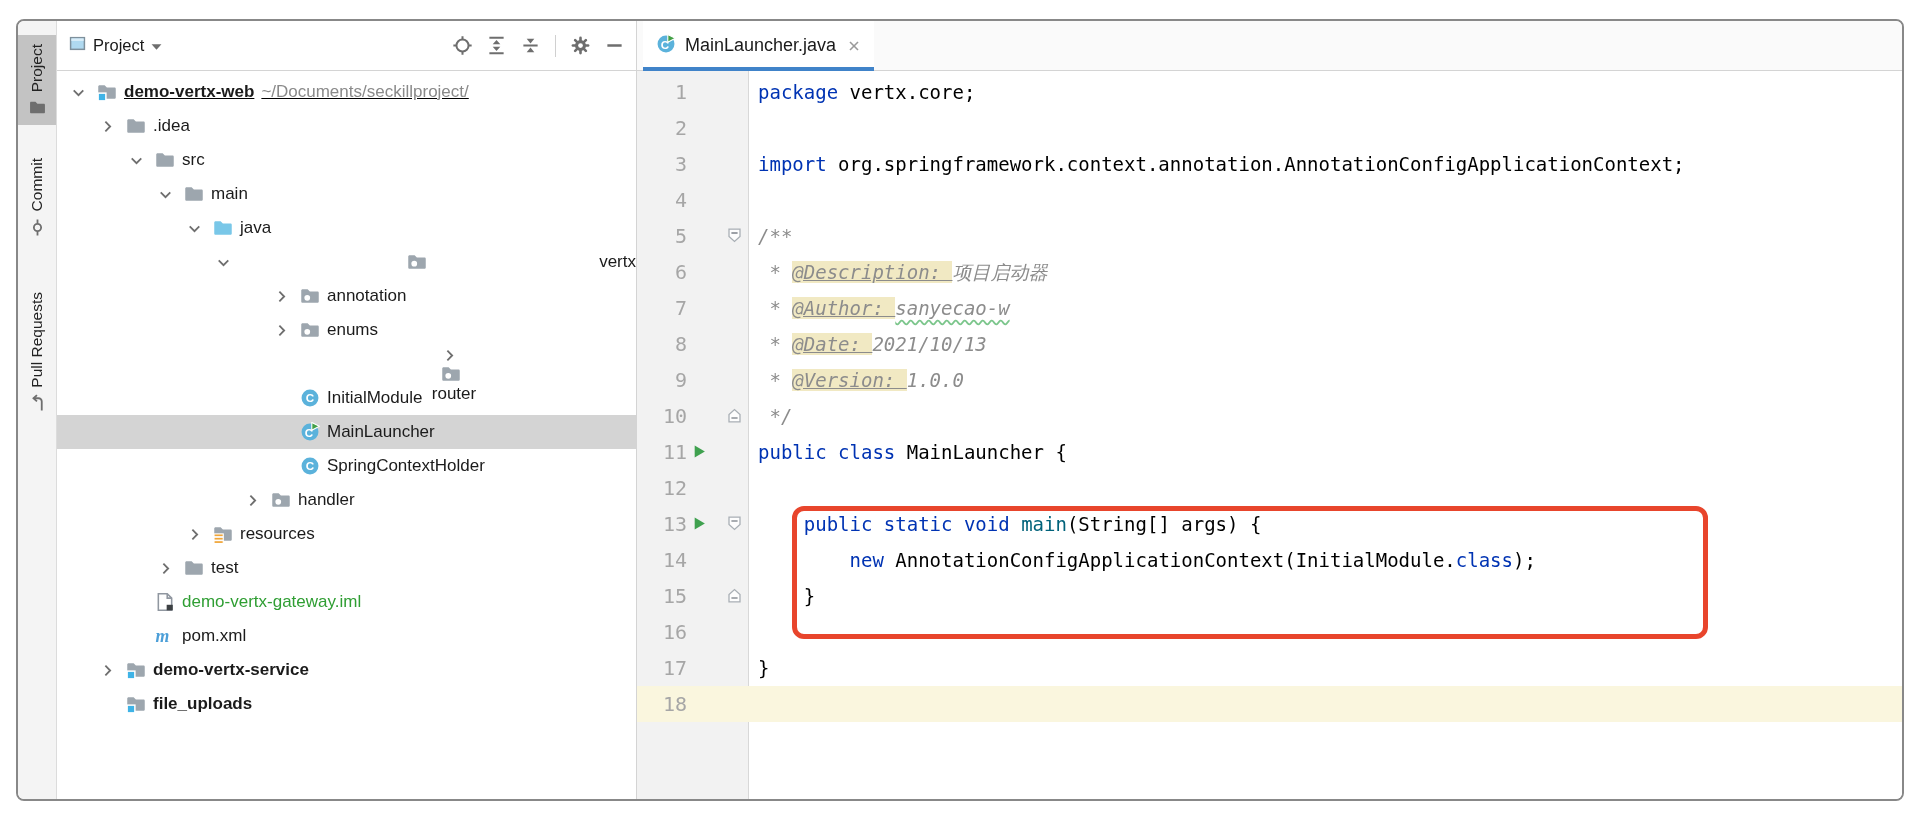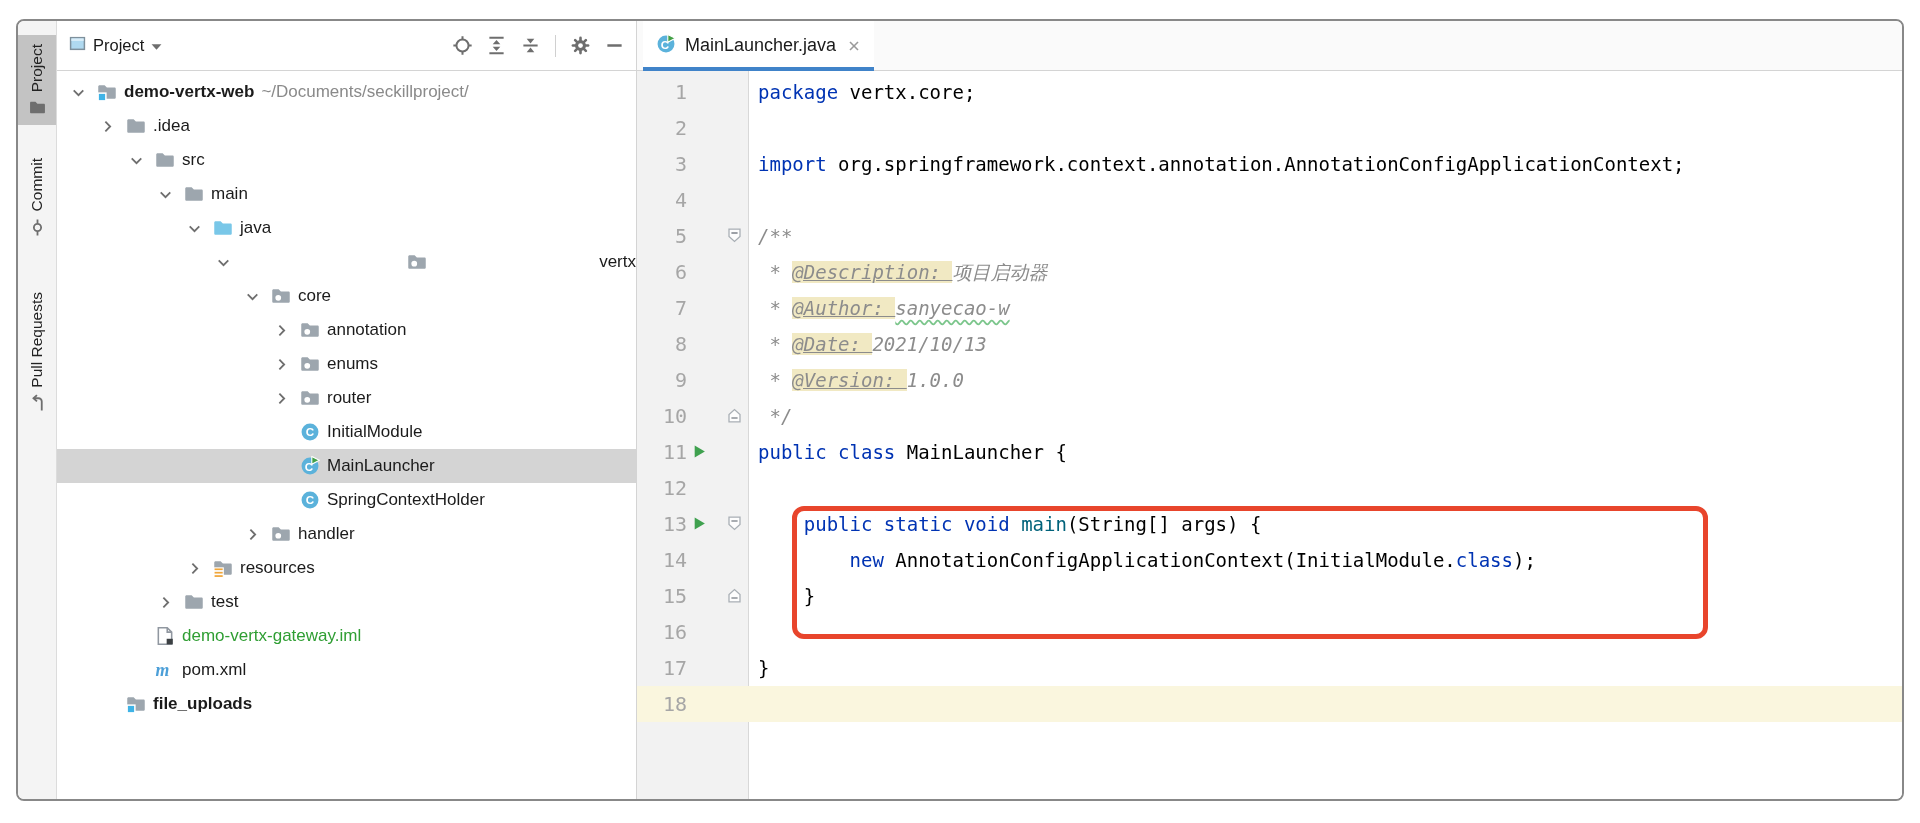--- a/index.html
+++ b/index.html
@@ -147,21 +147,21 @@
             </svg>
           </span>
         <span class="tb-btn">
             <svg width="19" height="19" viewBox="0 0 16 16">
               <line x1="2" y1="8" x2="14" y2="8" stroke="#6E6E6E" stroke-width="2"></line>
             </svg>
           </span>
       </div>
     </div>
     <div class="tree" id="tree">
-        <div class="trow" style="padding-left: 12px;">
+        <div class="trow" style="padding-left: 12px; text-decoration: underline;">
           <span class="tchev">
             <svg width="17" height="17" viewBox="0 0 16 16" fill="none" stroke="#6E6E6E" stroke-width="1.7">
               <path d="M3.5 6 L8 10.5 L12.5 6"></path>
             </svg>
           </span>
           <span class="ticon">
             <svg width="20" height="20" viewBox="0 0 16 16">
               <path d="M1 3.6 C1 3 1.45 2.5 2 2.5 H6.1 L7.9 4.4 H14 C14.55 4.4 15 4.85 15 5.4 V12.4 C15 13 14.55 13.4 14 13.4 H2 C1.45 13.4 1 13 1 12.4 Z" fill="#9DA6AE"></path>
               <rect x="0.9" y="8.9" width="6.2" height="6.2" fill="#3FB3E6" stroke="#FFFFFF" stroke-width="1.2"></rect>
             </svg>
@@ -228,63 +228,49 @@
             </svg>
           </span>
           <span class="ticon">
             <svg width="20" height="20" viewBox="0 0 16 16">
               <path d="M1 3.6 C1 3 1.45 2.5 2 2.5 H6.1 L7.9 4.4 H14 C14.55 4.4 15 4.85 15 5.4 V12.4 C15 13 14.55 13.4 14 13.4 H2 C1.45 13.4 1 13 1 12.4 Z" fill="#9DA6AE"></path>
               <circle cx="5.8" cy="9.4" r="2.3" fill="#FFFFFF"></circle>
             </svg>
           </span>
           <span class="tlabel">vertx</span>
         </div>
-        <div class="trow" style="padding-left: 186px;">
-          <span class="tchev">
-            <svg width="17" height="17" viewBox="0 0 16 16" fill="none" stroke="#6E6E6E" stroke-width="1.7">
-              <path d="M3.5 6 L8 10.5 L12.5 6"></path>
+        <div class="trow" style="padding-left: 215px;">
+          <span class="tchev">
+            <svg width="17" height="17" viewBox="0 0 16 16" fill="none" stroke="#6E6E6E" stroke-width="1.7">
+              <path d="M6 3.5 L10.5 8 L6 12.5"></path>
             </svg>
           </span>
           <span class="ticon">
             <svg width="20" height="20" viewBox="0 0 16 16">
               <path d="M1 3.6 C1 3 1.45 2.5 2 2.5 H6.1 L7.9 4.4 H14 C14.55 4.4 15 4.85 15 5.4 V12.4 C15 13 14.55 13.4 14 13.4 H2 C1.45 13.4 1 13 1 12.4 Z" fill="#9DA6AE"></path>
               <circle cx="5.8" cy="9.4" r="2.3" fill="#FFFFFF"></circle>
             </svg>
           </span>
-          <span class="tlabel">core</span>
+          <span class="tlabel">annotation</span>
         </div>
         <div class="trow" style="padding-left: 215px;">
           <span class="tchev">
             <svg width="17" height="17" viewBox="0 0 16 16" fill="none" stroke="#6E6E6E" stroke-width="1.7">
               <path d="M6 3.5 L10.5 8 L6 12.5"></path>
             </svg>
           </span>
           <span class="ticon">
             <svg width="20" height="20" viewBox="0 0 16 16">
               <path d="M1 3.6 C1 3 1.45 2.5 2 2.5 H6.1 L7.9 4.4 H14 C14.55 4.4 15 4.85 15 5.4 V12.4 C15 13 14.55 13.4 14 13.4 H2 C1.45 13.4 1 13 1 12.4 Z" fill="#9DA6AE"></path>
               <circle cx="5.8" cy="9.4" r="2.3" fill="#FFFFFF"></circle>
             </svg>
           </span>
-          <span class="tlabel">annotation</span>
-        </div>
-        <div class="trow" style="padding-left: 215px;">
-          <span class="tchev">
-            <svg width="17" height="17" viewBox="0 0 16 16" fill="none" stroke="#6E6E6E" stroke-width="1.7">
-              <path d="M6 3.5 L10.5 8 L6 12.5"></path>
-            </svg>
-          </span>
-          <span class="ticon">
-            <svg width="20" height="20" viewBox="0 0 16 16">
-              <path d="M1 3.6 C1 3 1.45 2.5 2 2.5 H6.1 L7.9 4.4 H14 C14.55 4.4 15 4.85 15 5.4 V12.4 C15 13 14.55 13.4 14 13.4 H2 C1.45 13.4 1 13 1 12.4 Z" fill="#9DA6AE"></path>
-              <circle cx="5.8" cy="9.4" r="2.3" fill="#FFFFFF"></circle>
-            </svg>
-          </span>
           <span class="tlabel">enums</span>
         </div>
-        <div class="trow" style="padding-left: 215px;">
+        <div class="trow" style="padding-left: 215px; flex-direction: column;">
           <span class="tchev">
             <svg width="17" height="17" viewBox="0 0 16 16" fill="none" stroke="#6E6E6E" stroke-width="1.7">
               <path d="M6 3.5 L10.5 8 L6 12.5"></path>
             </svg>
           </span>
           <span class="ticon">
             <svg width="20" height="20" viewBox="0 0 16 16">
               <path d="M1 3.6 C1 3 1.45 2.5 2 2.5 H6.1 L7.9 4.4 H14 C14.55 4.4 15 4.85 15 5.4 V12.4 C15 13 14.55 13.4 14 13.4 H2 C1.45 13.4 1 13 1 12.4 Z" fill="#9DA6AE"></path>
               <circle cx="5.8" cy="9.4" r="2.3" fill="#FFFFFF"></circle>
             </svg>
@@ -379,20 +365,34 @@
           <span class="tlabel" style="color: rgb(47, 158, 51); text-align: center;">demo-vertx-gateway.iml</span>
         </div>
         <div class="trow" style="padding-left: 70px;">
           <span class="tchev"></span>
           <span class="ticon">
             <svg width="20" height="20" viewBox="0 0 18 18">
               <text x="0.5" y="14.5" font-family="Liberation Serif,serif" font-style="italic" font-weight="bold" font-size="16" fill="#4C9FD8">m</text>
             </svg>
           </span>
           <span class="tlabel">pom.xml</span>
+        </div>
+        <div class="trow" style="padding-left: 41px;">
+          <span class="tchev">
+            <svg width="17" height="17" viewBox="0 0 16 16" fill="none" stroke="#6E6E6E" stroke-width="1.7">
+              <path d="M6 3.5 L10.5 8 L6 12.5"></path>
+            </svg>
+          </span>
+          <span class="ticon">
+            <svg width="20" height="20" viewBox="0 0 16 16">
+              <path d="M1 3.6 C1 3 1.45 2.5 2 2.5 H6.1 L7.9 4.4 H14 C14.55 4.4 15 4.85 15 5.4 V12.4 C15 13 14.55 13.4 14 13.4 H2 C1.45 13.4 1 13 1 12.4 Z" fill="#9DA6AE"></path>
+              <rect x="0.9" y="8.9" width="6.2" height="6.2" fill="#3FB3E6" stroke="#FFFFFF" stroke-width="1.2"></rect>
+            </svg>
+          </span>
+          <span class="tlabel bold">demo-vertx-service</span>
         </div>
         <div class="trow" style="padding-left: 41px;">
           <span class="tchev"></span>
           <span class="ticon">
             <svg width="20" height="20" viewBox="0 0 16 16">
               <path d="M1 3.6 C1 3 1.45 2.5 2 2.5 H6.1 L7.9 4.4 H14 C14.55 4.4 15 4.85 15 5.4 V12.4 C15 13 14.55 13.4 14 13.4 H2 C1.45 13.4 1 13 1 12.4 Z" fill="#9DA6AE"></path>
               <rect x="0.9" y="8.9" width="6.2" height="6.2" fill="#3FB3E6" stroke="#FFFFFF" stroke-width="1.2"></rect>
             </svg>
           </span>
           <span class="tlabel bold">file_uploads</span>

